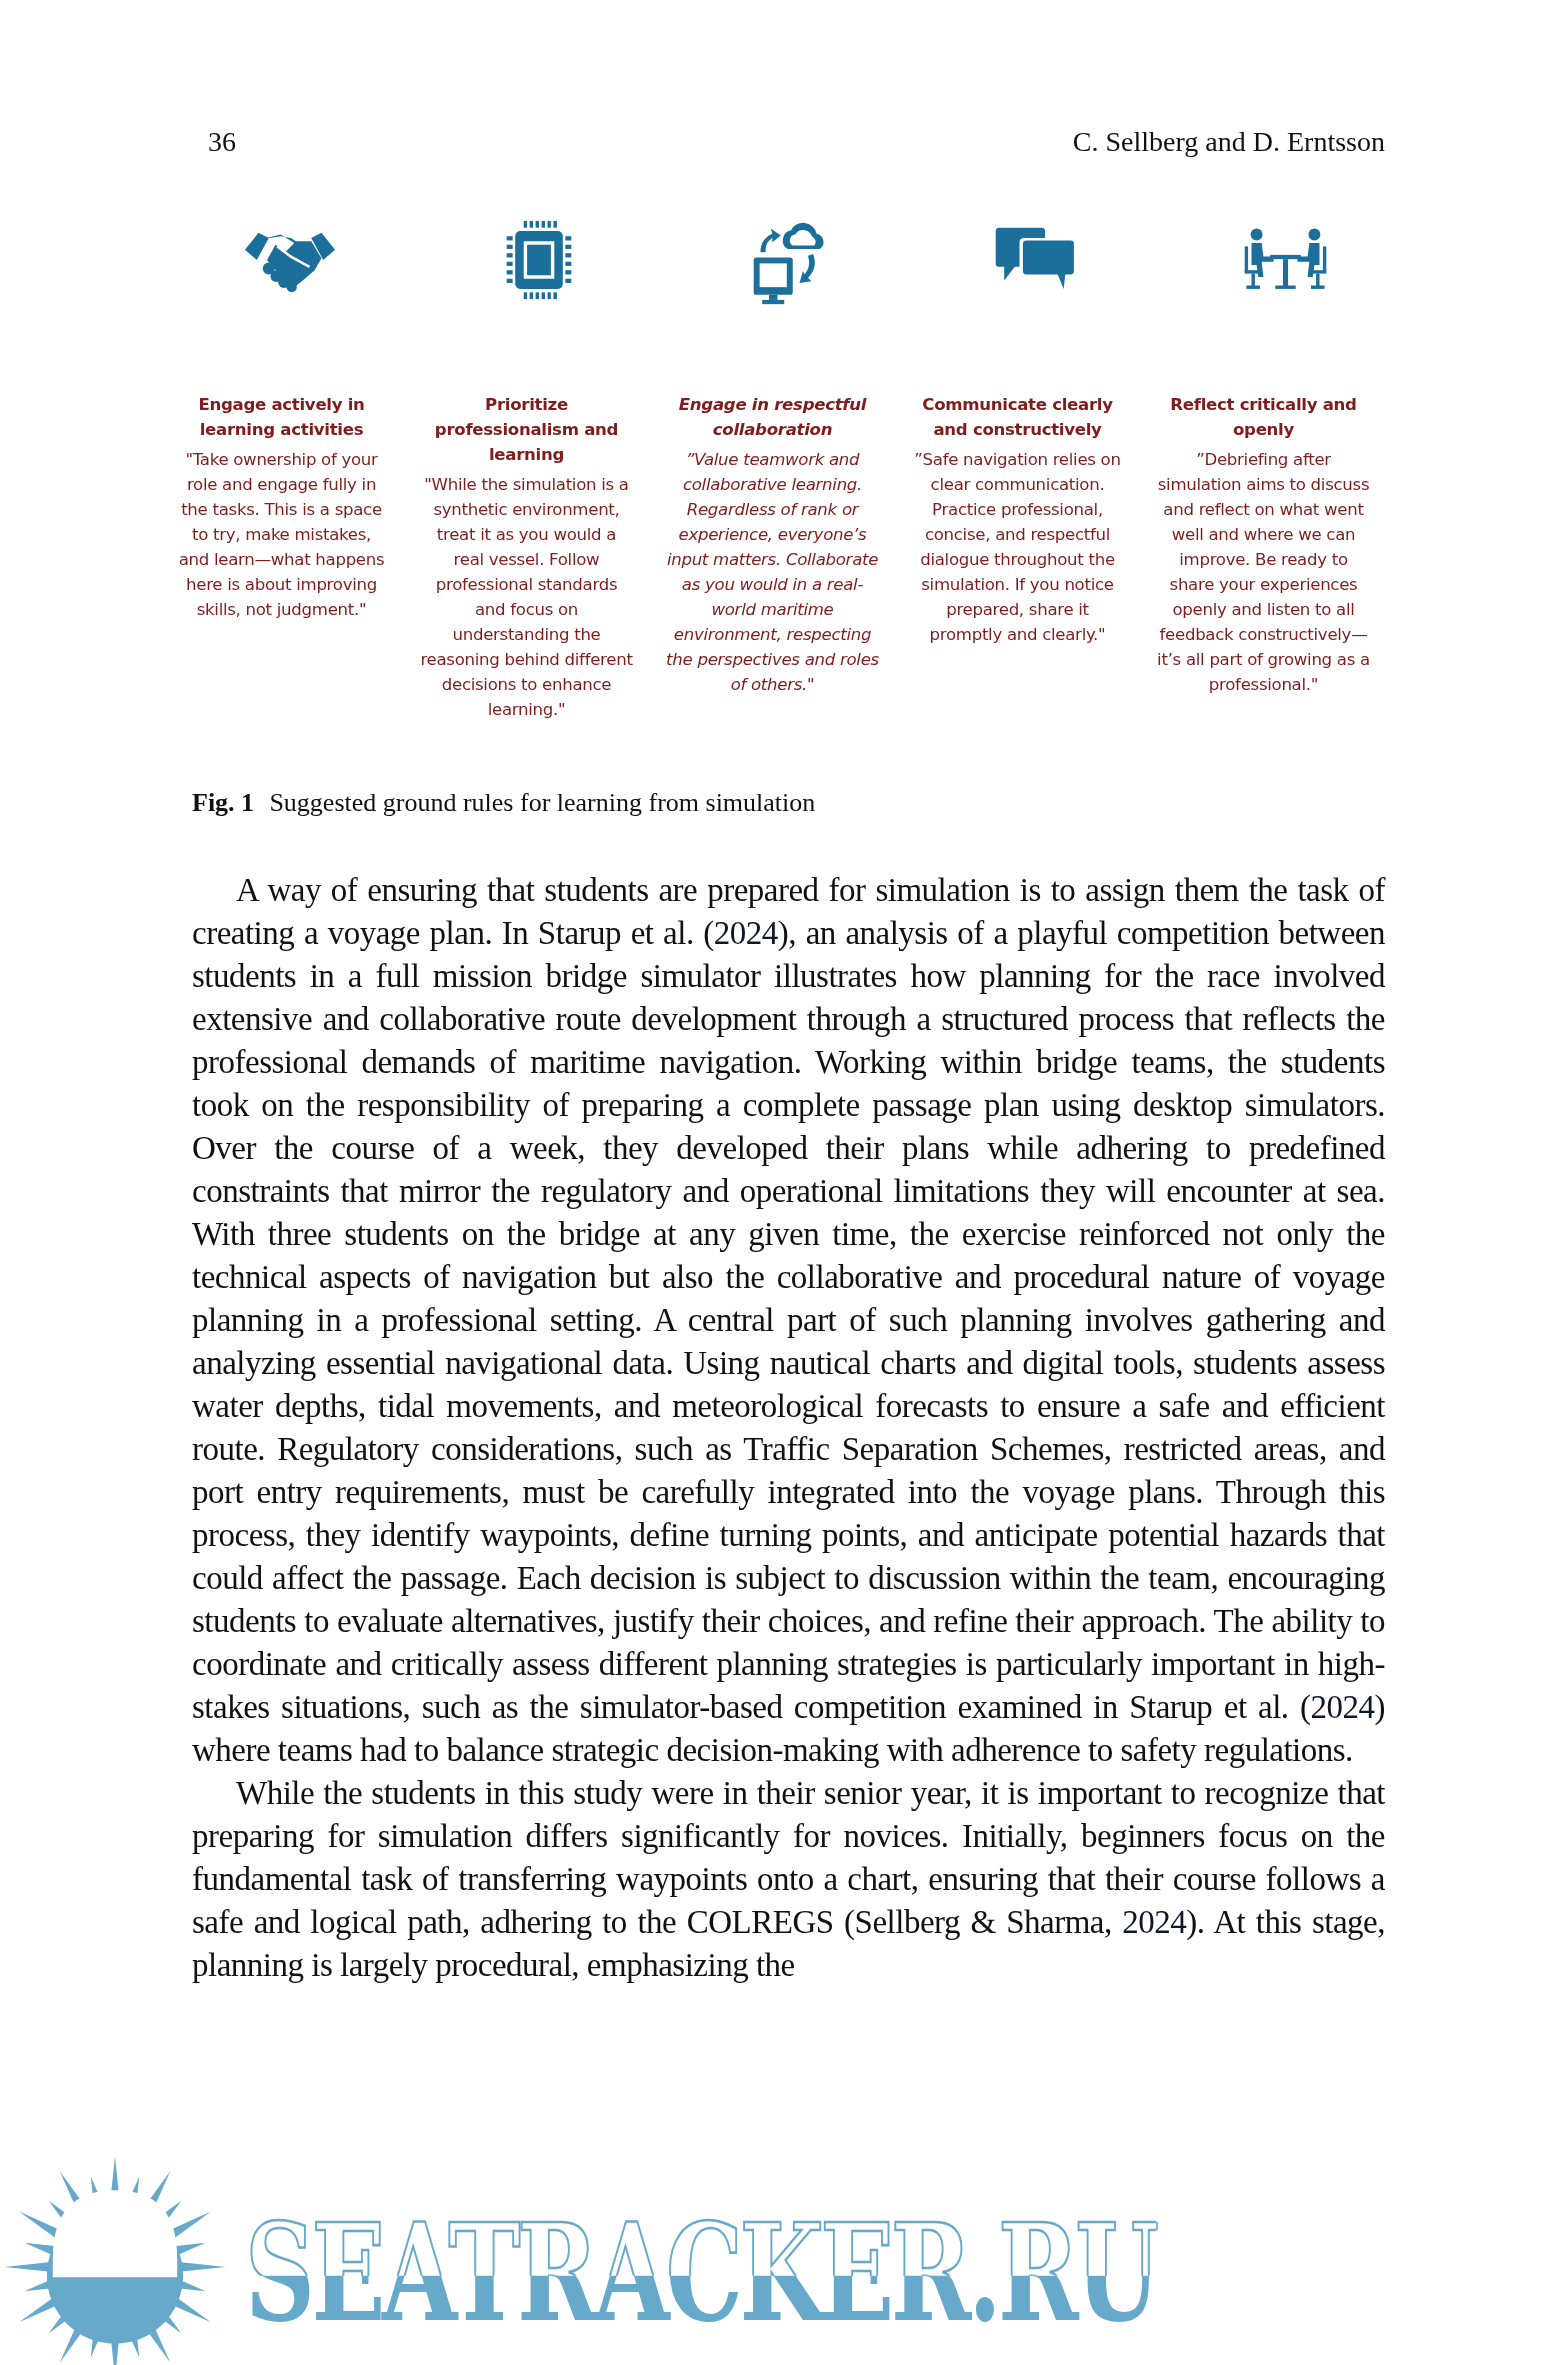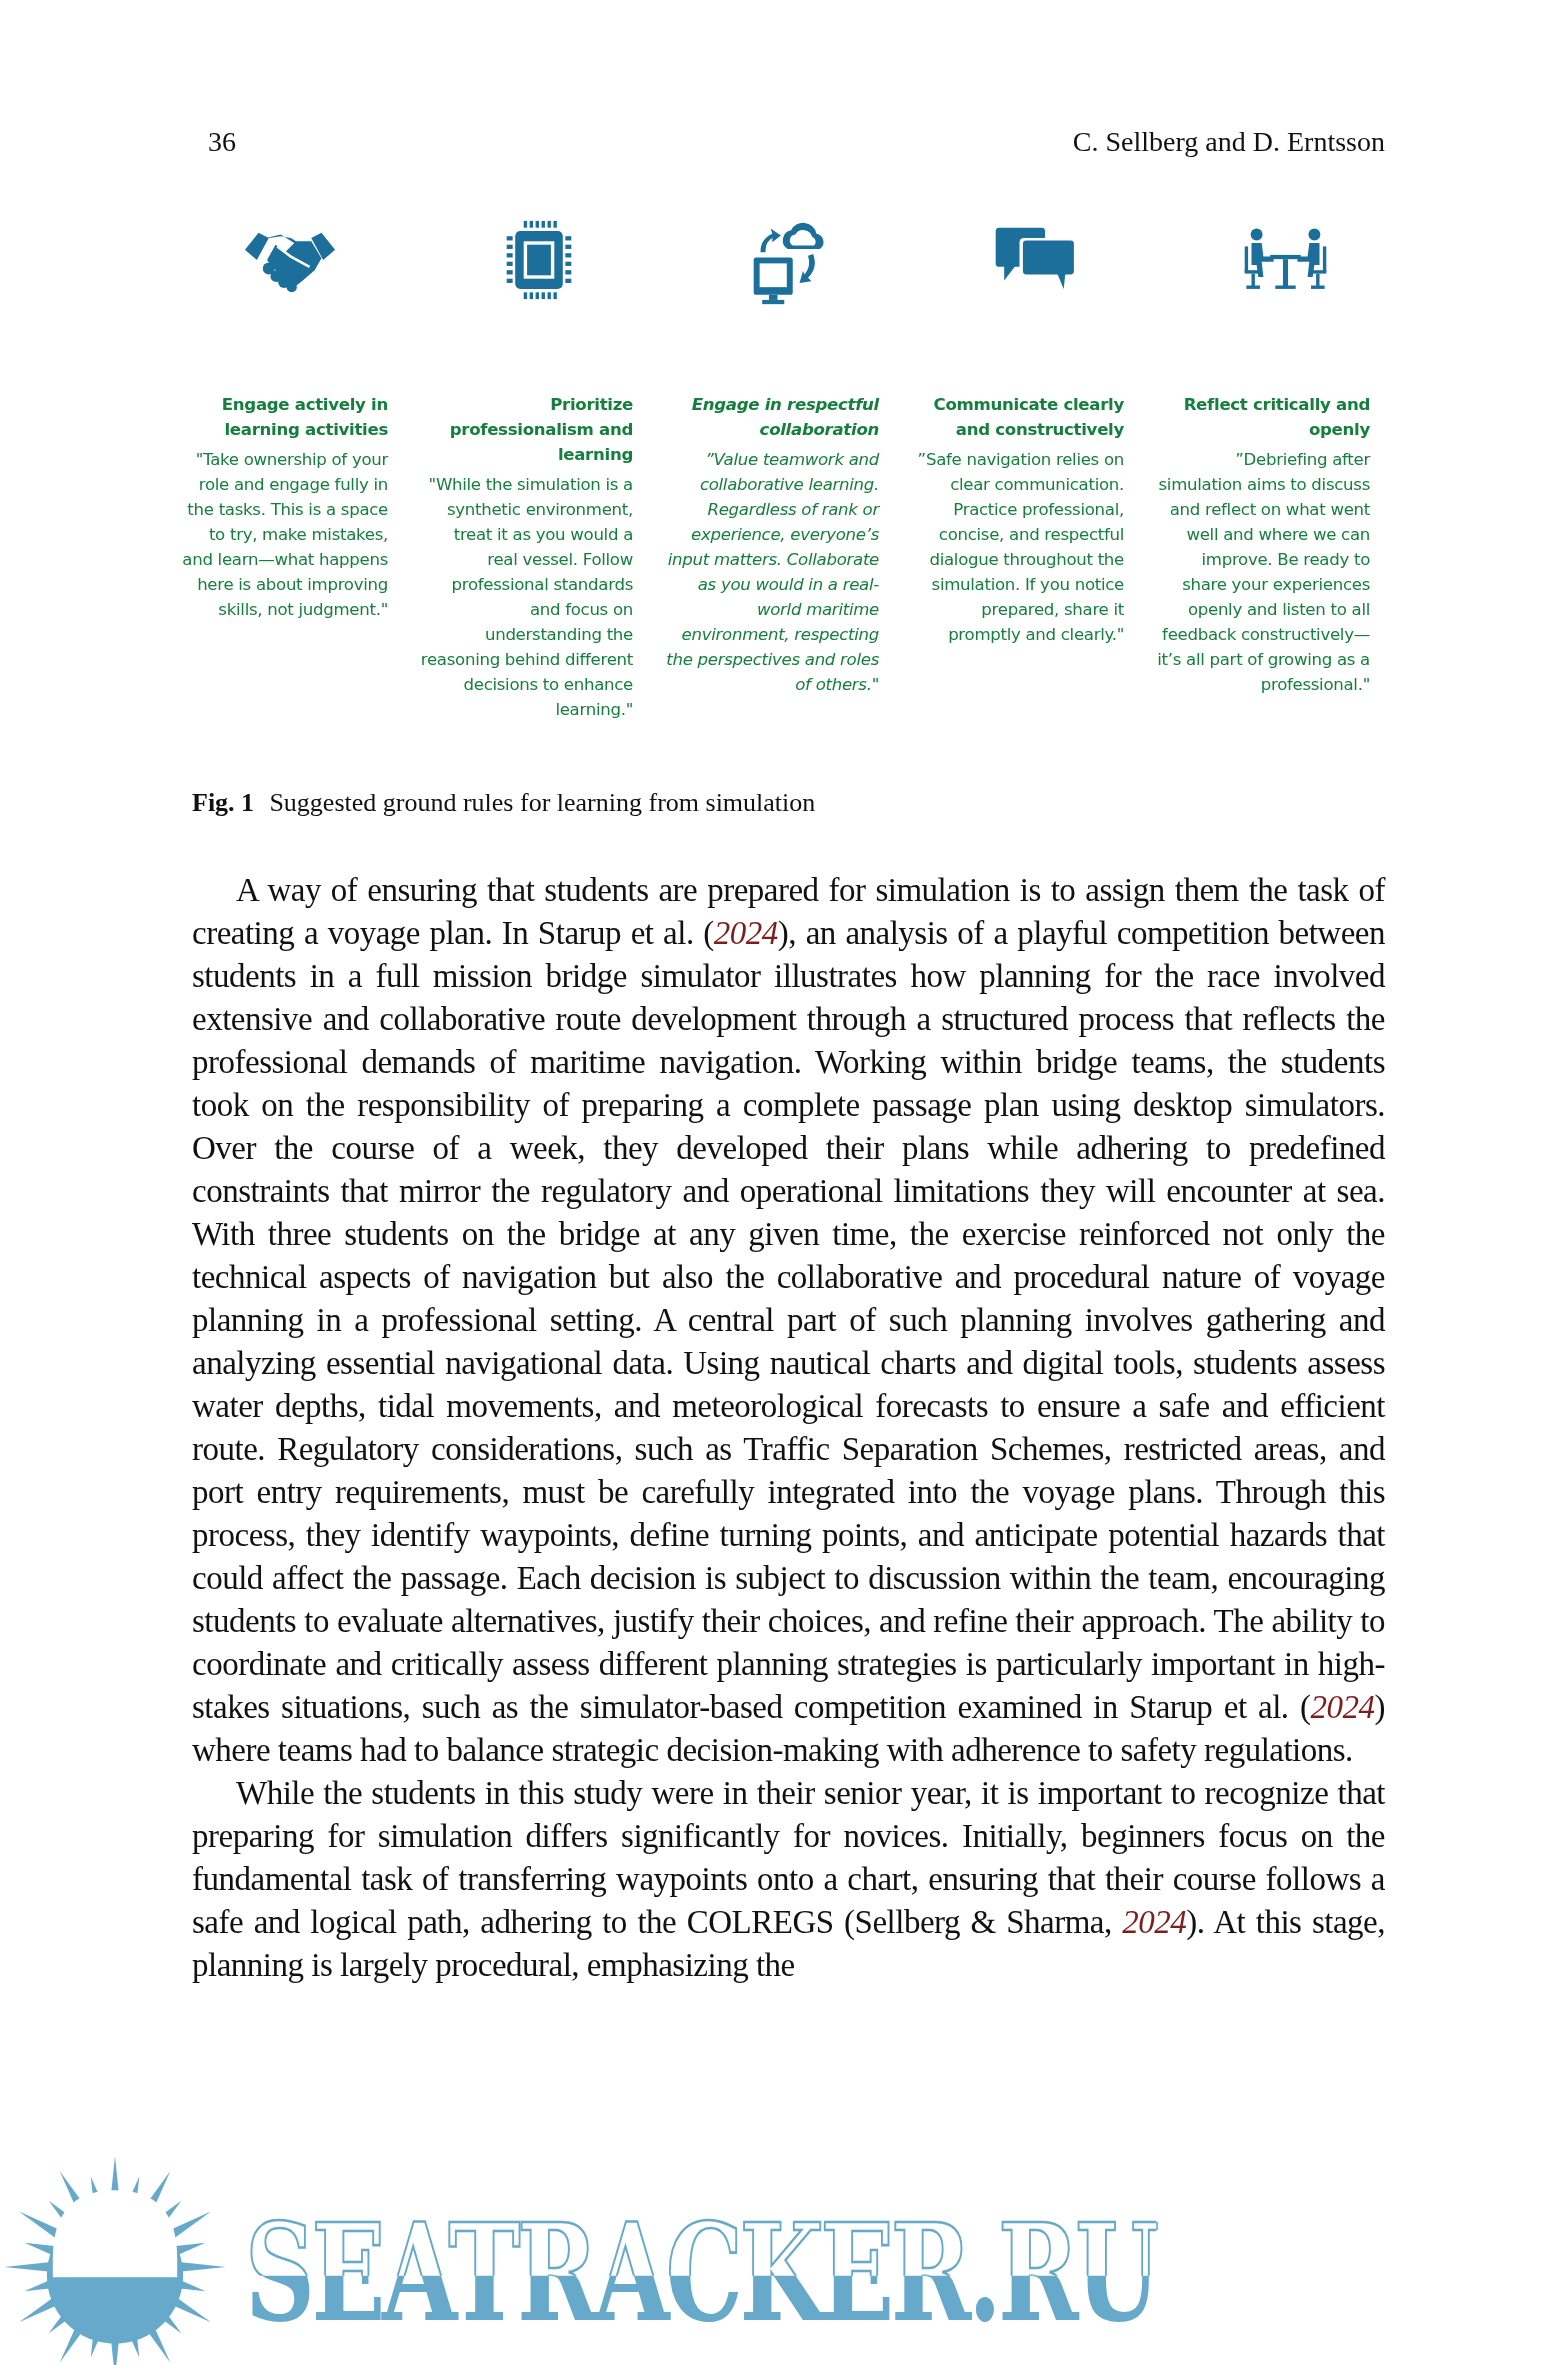--- a/index.html
+++ b/index.html
@@ -6,30 +6,30 @@
   body { width:1560px; height:2366px; position:relative; overflow:hidden; font-family:"Liberation Serif", serif; color:#111; }
   .running-head { position:absolute; top:123px; left:192px; width:1193px; height:37px; font-size:28px; line-height:37px; }
   .running-head .pnum { position:absolute; left:0; top:0;margin-left:16px; }
   .running-head .authors { position:absolute; right:0; top:0; }
 
   .figure { position:absolute; top:213px; left:192px; width:1193px; }
   .icons { position:absolute; top:0; left:0; width:1193px; height:94px; }
   .icon { position:absolute; top:0; width:102px; height:94px; display:flex; align-items:center; justify-content:center; }
   .icon svg { display:block; }
   .cols { position:absolute; top:179px; left:0; width:1193px; }
-  .col { position:absolute; top:0; width:213px; text-align:right; font-family:"DejaVu Sans", sans-serif; color:#15803d; }
+  .col { position:absolute; top:0; width:213px; text-align:center; font-family:"DejaVu Sans", sans-serif; color:#7f1d1d; }
   .col h3 { margin:0; font-size:16.6px; line-height:25px; font-weight:bold; letter-spacing:-0.3px; }
   .col p { margin:5.1px 0 0 0; font-size:16.6px; line-height:25px; letter-spacing:-0.3px; }
 
   .caption { position:absolute; top:784px; left:192px; width:1193px; font-size:26px; line-height:37px; }
   .caption b { margin-right:15.3px; }
 
   .body-text { position:absolute; top:869px; left:192px; width:1193px; font-size:33px; line-height:43px; text-align:justify; hyphens:manual; letter-spacing:-0.5px; }
   .body-text p { margin:0; text-indent:44px; }
-  .cite { color:#7f1d1d; text-decoration:none;font-style:italic; }
+  .cite { color:#0f172a; text-decoration:none; }
 
   .watermark { position:absolute; top:2156px; left:0; width:1560px; height:210px; }
   .wm-sun { position:absolute; left:0; top:0; width:230px; height:210px; }
   .wm-text { position:absolute; left:245px; top:49px; font-family:"DejaVu Serif", serif; font-weight:bold; font-size:135px; line-height:136px; letter-spacing:-5.1px; color:#67a9cb; transform:scaleX(0.72); transform-origin:left top; white-space:nowrap; }
   .wm-text .top { position:absolute; left:0; top:0; color:#fff; -webkit-text-stroke:2.6px #67a9cb; clip-path:inset(0 0 48% 0); }
 </style>
 </head>
 <body>
 
 <div class="running-head">

